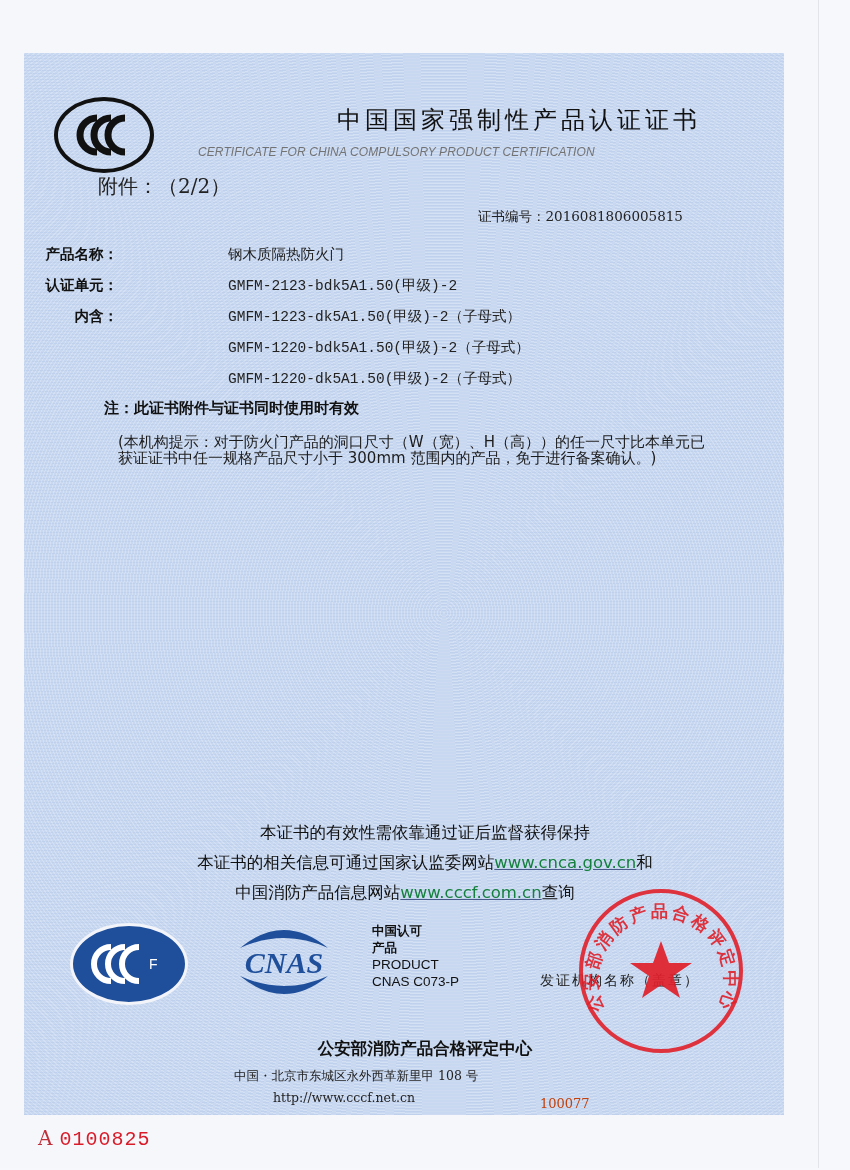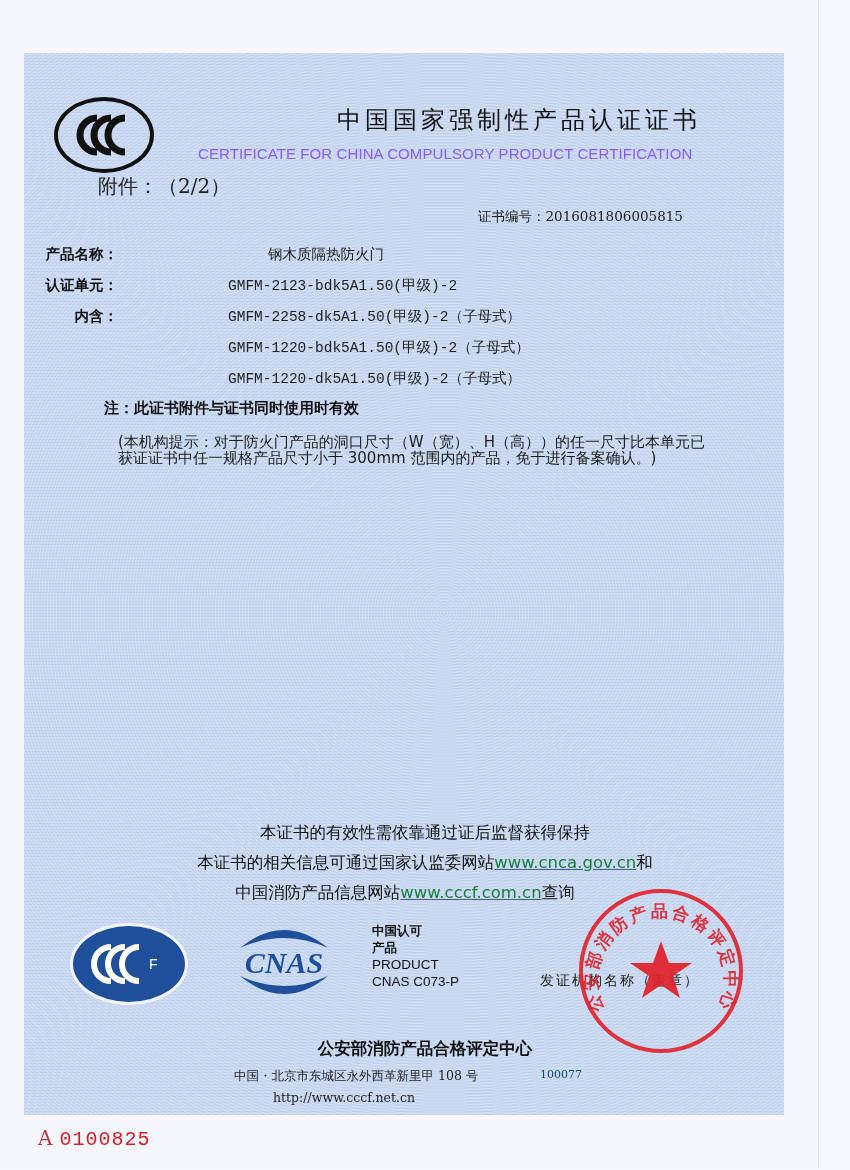--- a/index.html
+++ b/index.html
@@ -28,22 +28,22 @@
     display: flex; align-items: center; justify-content: center;
   }
   .ccc-logo svg { width: 62px; height: 46px; }
 
   .title-cn {
     left: 292px; top: 104px; font-size: 24px; letter-spacing: 4px; color: #111;
     font-family: "DejaVu Sans", sans-serif;
     margin-left: 45px;
   }
   .title-en {
-    left: 198px; top: 145px; font-size: 15px; color: #8b5cf6;
-    font-family: "Liberation Sans", sans-serif; letter-spacing: 0.1px;
+    left: 198px; top: 145px; font-size: 12px; color: #737373;
+    font-family: "Liberation Sans", sans-serif; letter-spacing: 0.1px; font-style: italic;
   }
   .attach {
     left: 98px; top: 173px; font-size: 20px; color: #222;
     font-family: "DejaVu Serif", serif;
   }
   .cert-no {
     left: 478px; top: 208px; font-size: 13.5px; color: #222;
     font-family: "DejaVu Serif", serif;
   }
   .field-row { position: absolute; font-size: 14.5px; }
@@ -86,21 +86,21 @@
   .stamp { left: 575px; top: 885px; width: 172px; height: 172px; }
 
   .org-name {
     left: 0; width: 850px; text-align: center; top: 1038px; font-size: 16.5px; font-weight: bold;
     color: #111; font-family: "DejaVu Serif", serif;
   }
   .org-addr {
     left: 234px; top: 1068px; font-size: 12.5px; color: #222; font-family: "DejaVu Serif", serif;
   }
   .org-zip {
-    left: 540px; top: 1068px; font-size: 11px; color: #0c4a6e; font-family: "DejaVu Serif", serif;
+    left: 540px; top: 1096px; font-size: 13px; color: #c2410c; font-family: "DejaVu Serif", serif;
   }
   .org-url {
     left: 0; width: 688px; text-align: center; top: 1090px; font-size: 12.5px; color: #222;
     font-family: "DejaVu Serif", serif;
   }
   .serial {
     left: 38px; top: 1126px; font-size: 20px; color: #d91c2a; letter-spacing: 1px;
     font-family: "Liberation Mono", monospace;
   }
   .serial .prefix { font-family: "DejaVu Serif", serif; color: #c0303a; margin-right: 6px; }
@@ -122,29 +122,29 @@
 </div>
 <div class="abs title-cn">中国国家强制性产品认证证书</div>
 <div class="abs title-en">CERTIFICATE FOR CHINA COMPULSORY PRODUCT CERTIFICATION</div>
 <div class="abs attach">附件：（2/2）</div>
 <div class="abs cert-no">
   <span>证书编号：</span><span>2016081806005815</span>
 </div>
 
 <div class="field-row" style="left:18px; top:245px;">
   <span class="field-label" style="left:0;">产品名称：</span>
-  <span class="field-value" style="left:210px; font-family:'DejaVu Serif',serif;margin-left:40px;">钢木质隔热防火门</span>
+  <span class="field-value" style="left:210px; font-family:'DejaVu Serif',serif;">钢木质隔热防火门</span>
 </div>
 <div class="field-row" style="left:18px; top:276px;">
   <span class="field-label" style="left:0;">认证单元：</span>
   <span class="field-value" style="left:210px;">GMFM-2123-bdk5A1.50(甲级)-2</span>
 </div>
 <div class="field-row" style="left:18px; top:307px;">
   <span class="field-label" style="left:0;">内含：</span>
-  <span class="field-value" style="left:210px;">GMFM-2258-dk5A1.50(甲级)-2（子母式）</span>
+  <span class="field-value" style="left:210px;">GMFM-1223-dk5A1.50(甲级)-2（子母式）</span>
 </div>
 <div class="field-row" style="left:18px; top:338px;">
   <span class="field-value" style="left:210px;">GMFM-1220-bdk5A1.50(甲级)-2（子母式）</span>
 </div>
 <div class="field-row" style="left:18px; top:369px;">
   <span class="field-value" style="left:210px;">GMFM-1220-dk5A1.50(甲级)-2（子母式）</span>
 </div>
 
 <div class="abs note">注：此证书附件与证书同时使用时有效</div>
 <div class="abs hint">(本机构提示：对于防火门产品的洞口尺寸（W（宽）、H（高））的任一尺寸比本单元已获证证书中任一规格产品尺寸小于 300mm 范围内的产品，免于进行备案确认。)</div>

